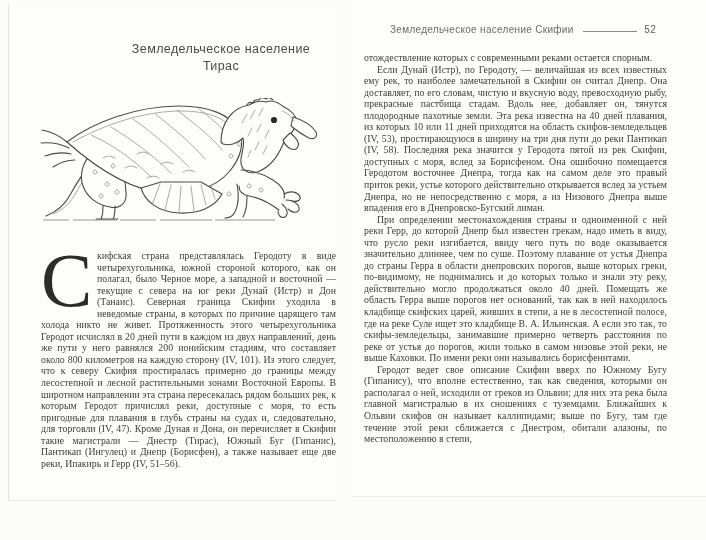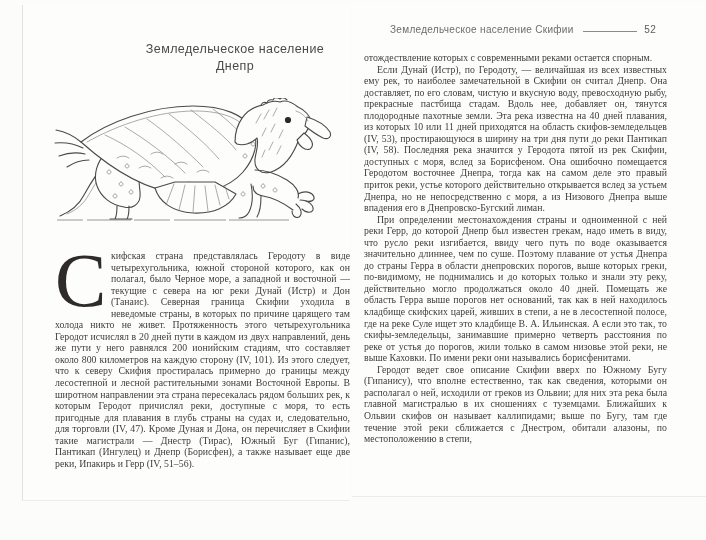--- a/index.html
+++ b/index.html
@@ -8,21 +8,21 @@
     background:#f4f4f2;
     font-family:"Liberation Serif",serif;
     overflow:hidden;
   }
   .spread{
     position:relative;width:706px;height:540px;
     background:#fcfcfb;
   }
   .page{position:absolute;background:#fdfdfc;}
   .page-left{
-    left:22px;top:5px;width:327px;height:495px;
+    left:8px;top:5px;width:327px;height:495px;
     border-left:1px solid #e2e2de;
     border-bottom:1px solid #ececea;
   }
   .page-right{
     left:352px;top:2px;width:354px;height:494px;
     border-bottom:1px solid #ececea;
   }
   
   .chapter-title{
     position:absolute;top:36px;right:10px;width:210px;
@@ -69,21 +69,21 @@
 </style>
 </head>
 <body>
 
 <div class="spread">
 
   <div class="page page-left">
 
     <div class="chapter-title">
       <div>Земледельческое население</div>
-      <div>Днепр</div>
+      <div>Тирас</div>
     </div>
 
     <div class="illustration">
       <svg viewBox="0 0 295 134" xmlns="http://www.w3.org/2000/svg">
 
         <path class="g-ground" d="M10 122 H262" stroke-dasharray="26 4 44 3 36 4 52 3 60"></path>
 
         <path class="g-line" d="M60 64 C50 74 43 86 37 97 C33 105 25 113 13 118" stroke-width="2"></path>
         <path class="g-fine" d="M62 68 C53 77 47 88 41 98 C37 105 30 112 20 116"></path>
 

